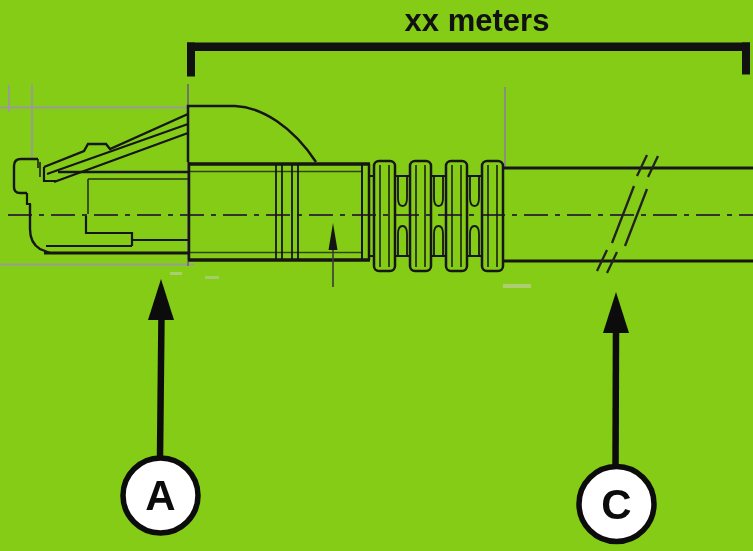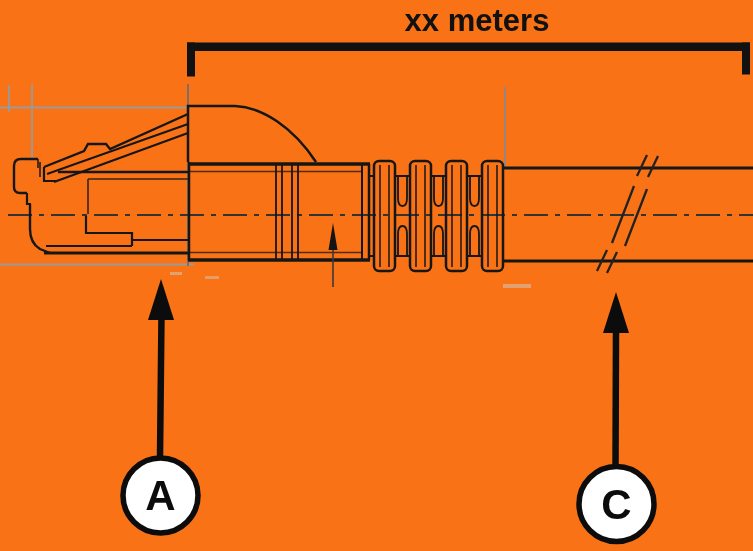--- a/index.html
+++ b/index.html
@@ -1,17 +1,17 @@
 <!DOCTYPE html>
 <html><head>
 <meta charset="utf-8">
 <style>
   html,body{margin:0;padding:0;background:#ffffff;}
   .canvas{
-    position:relative;width:753px;height:551px;background:#f97316;overflow:hidden;
+    position:relative;width:753px;height:551px;background:#84cc16;overflow:hidden;
     font-family:"Liberation Sans","DejaVu Sans",sans-serif;
   }
   svg{position:absolute;left:0;top:0;display:block;}
   text{font-family:"Liberation Sans","DejaVu Sans",sans-serif;}
   .dim-label{font-size:31px;font-weight:700;fill:#111;}
   .callout-letter{font-size:42px;font-weight:700;fill:#0c0c0c;}
 </style>
 </head>
 <body>
 

